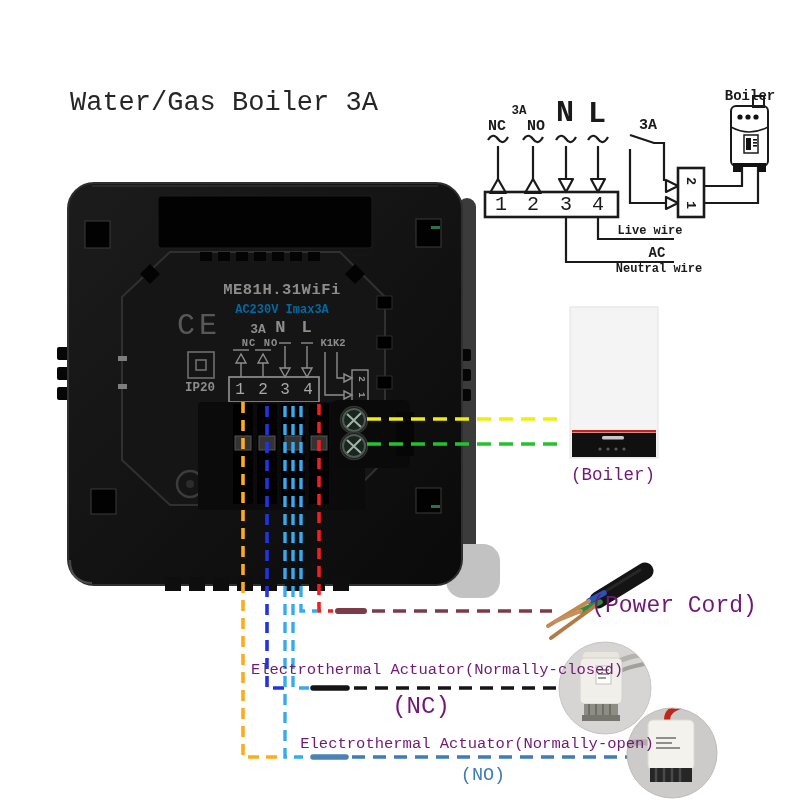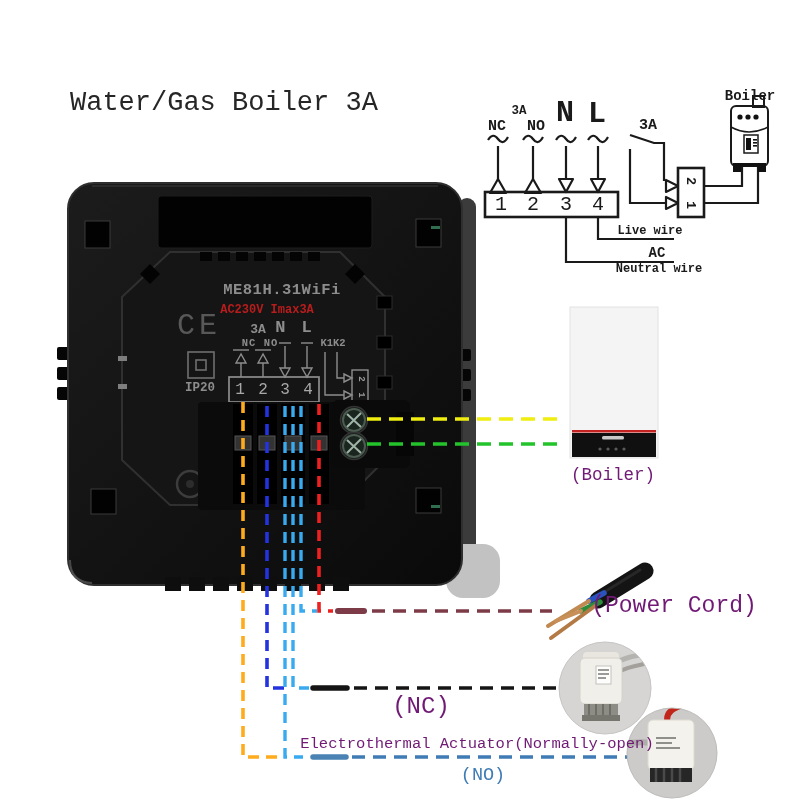--- a/index.html
+++ b/index.html
@@ -283,33 +283,34 @@
   <div class="lbl" style="left:598px;top:205px;font-size:20px;">4</div>
   <div class="lbl" style="left:648px;top:125px;font-size:15px;font-weight:600;">3A</div>
   <div class="lbl rot90" style="left:690px;top:181px;font-size:13.5px;font-weight:700;">2</div>
   <div class="lbl rot90" style="left:690px;top:205px;font-size:13.5px;font-weight:700;">1</div>
   <div class="lbl" style="left:750px;top:96px;font-size:14px;font-weight:700;">Boiler</div>
   <div class="lbl" style="left:650px;top:231px;font-size:12px;font-weight:700;">Live wire</div>
   <div class="lbl" style="left:657px;top:253px;font-size:14px;font-weight:700;">AC</div>
   <div class="lbl" style="left:643px;top:269px;font-size:12px;font-weight:700;margin-left:16px;">Neutral wire</div>
 
   <div class="lbl therm" style="left:282px;top:291px;font-size:15.5px;font-weight:700;letter-spacing:0.5px;">ME81H.31WiFi</div>
-  <div class="lbl therm" style="left:267px;top:310px;font-size:12px;font-weight:700;color:#b91c1c;">AC230V Imax3A</div>
+  <div class="lbl therm" style="left:282px;top:310px;font-size:12px;font-weight:700;color:#0369a1;">AC230V Imax3A</div>
   <div class="lbl" style="left:199px;top:326px;font-size:30px;color:#585858;letter-spacing:4px;">CE</div>
   <div class="lbl therm" style="left:258px;top:329px;font-size:13px;font-weight:700;">3A</div>
   <div class="lbl therm" style="left:295px;top:327px;font-size:17px;font-weight:800;letter-spacing:3px;">N L</div>
   <div class="lbl therm" style="left:251px;top:343px;font-size:10.5px;font-weight:700;letter-spacing:1px;padding-left:18px;">NC NO</div>
   <div class="lbl therm" style="left:333px;top:343px;font-size:10.5px;font-weight:700;">K1K2</div>
   <div class="lbl therm" style="left:200px;top:388px;font-size:12.5px;font-weight:700;">IP20</div>
   <div class="lbl" style="left:240px;top:390px;font-size:16px;color:#a8a8a8;">1</div>
   <div class="lbl" style="left:263px;top:390px;font-size:16px;color:#a8a8a8;">2</div>
   <div class="lbl" style="left:285px;top:390px;font-size:16px;color:#a8a8a8;">3</div>
   <div class="lbl" style="left:308px;top:390px;font-size:16px;color:#a8a8a8;">4</div>
   <div class="lbl rot90" style="left:360px;top:379px;font-size:9px;font-weight:700;color:#9a9a9a;">2</div>
   <div class="lbl rot90" style="left:360px;top:395px;font-size:9px;font-weight:700;color:#9a9a9a;">1</div>
 
   <div class="lbl callout" style="left:613px;top:476px;font-size:17.5px;">(Boiler)</div>
   <div class="lbl callout" style="left:674px;top:606px;font-size:23px;">(Power Cord)</div>
+  <div class="lbl callout" style="left:437px;top:671px;font-size:15.5px;">Electrothermal Actuator(Normally-closed)</div>
   <div class="lbl callout" style="left:421px;top:707px;font-size:24px;">(NC)</div>
   <div class="lbl callout" style="left:477px;top:745px;font-size:15.5px;">Electrothermal Actuator(Normally-open)</div>
   <div class="lbl" style="left:483px;top:776px;font-size:18.5px;color:#3f7cb5;">(NO)</div>
 
 </div>
 
 </body></html>

